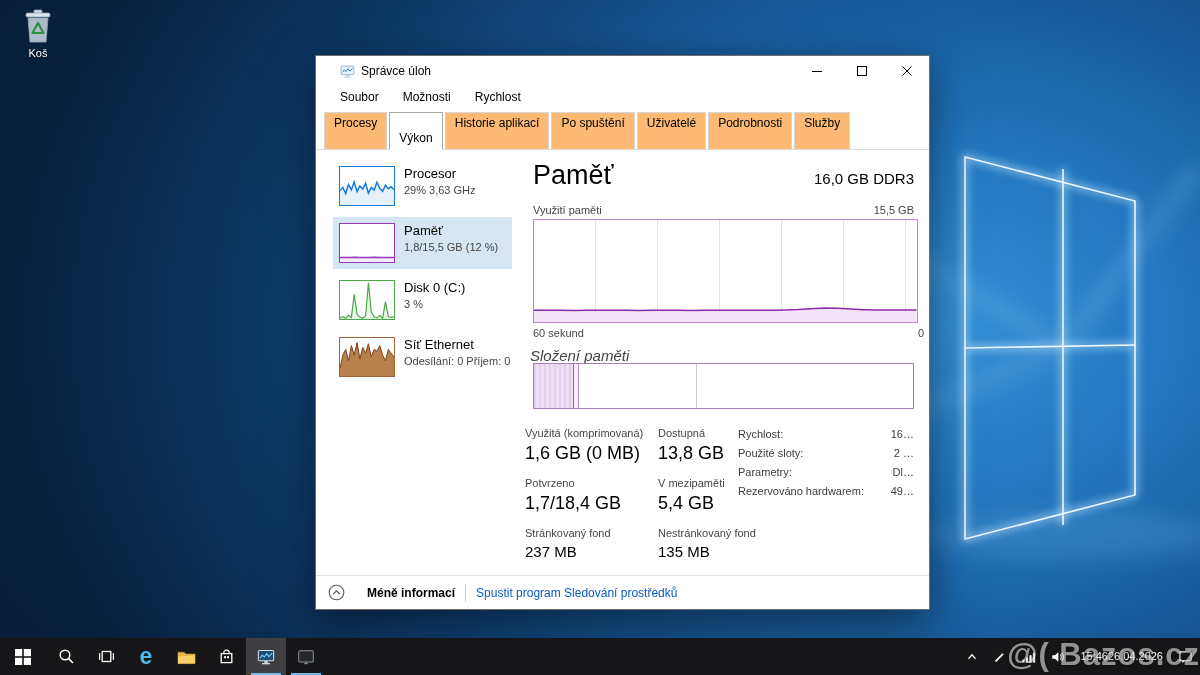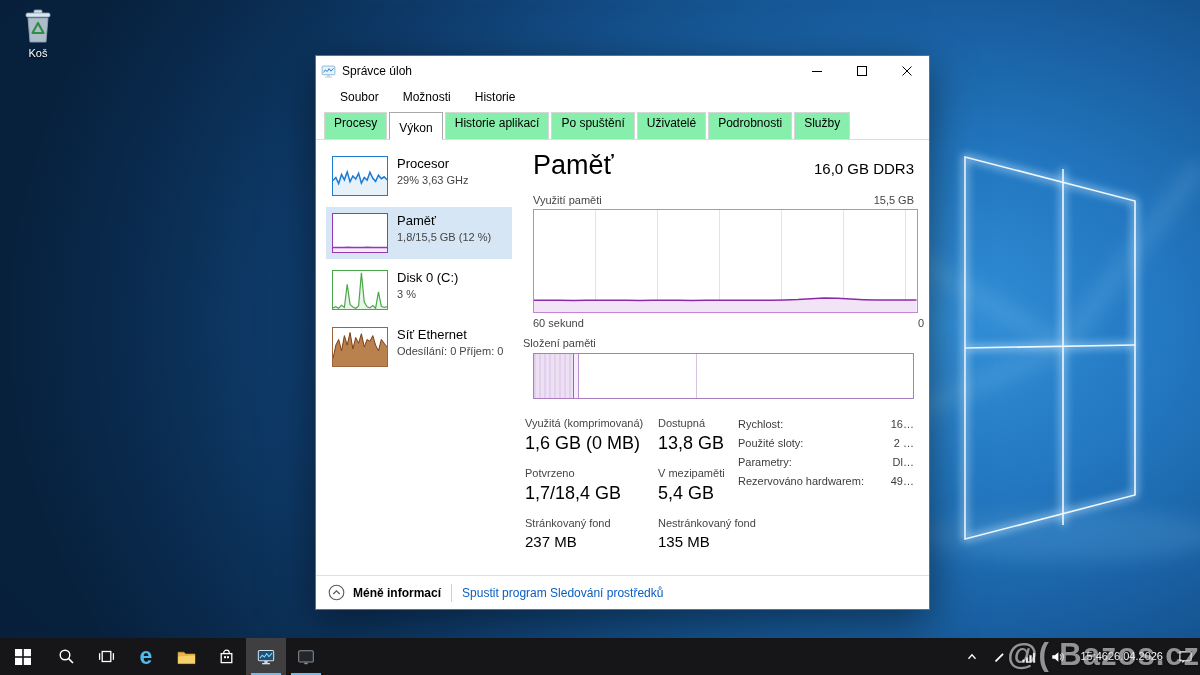--- a/index.html
+++ b/index.html
@@ -23,74 +23,74 @@
     color:rgba(255,255,255,.55); text-shadow:0 1px 3px rgba(0,0,0,.35);
   }
 
   
   .window {
     position:absolute; left:315px; top:55px; width:615px; height:555px;
     background:#fff; border:1px solid #6e6e6e;
     box-shadow:0 12px 42px rgba(0,0,0,.5);
     display:flex; flex-direction:column; font-size:12px; color:#000; z-index:10;
   }
-  .titlebar { height:30px; display:flex; align-items:center; padding-left:5px; flex:0 0 auto; }
+  .titlebar { height:30px; display:flex; align-items:center; padding-left:24px; flex:0 0 auto; }
   .titlebar .title { margin-left:6px; font-size:12px; }
   .win-controls { margin-left:auto; display:flex; height:100%; }
   .win-btn { width:45px; height:100%; display:flex; align-items:center; justify-content:center; }
 
   .menubar { height:22px; display:flex; align-items:center; padding-left:8px; flex:0 0 auto; }
   .menu-item { padding:2px 8px;margin-left:8px; }
 
   .tabbar { padding:4px 8px 0 8px; border-bottom:1px solid #dcdcdc; display:flex; flex:0 0 auto; }
-  .tab { padding:3px 9px 4px 9px; background:#86efac; border:1px solid #d6d6d6; border-bottom:1px solid #dcdcdc; margin-right:2px; margin-bottom:-1px; white-space:nowrap; }
-  .tab.active { background:#fff; border-color:#a8a8a8; border-bottom-color:#fff; padding-top:8px; }
+  .tab { padding:3px 9px 4px 9px; background:#fdba74; border:1px solid #d6d6d6; border-bottom:1px solid #dcdcdc; margin-right:2px; margin-bottom:-1px; white-space:nowrap; }
+  .tab.active { background:#fff; border-color:#a8a8a8; border-bottom-color:#fff; padding-top:18px; }
 
   .content { flex:1; display:flex; min-height:0; }
 
   
-  .perf-sidebar { width:200px; flex:0 0 auto; padding:10px 4px 10px 10px; }
+  .perf-sidebar { width:200px; flex:0 0 auto; padding:10px 4px 10px 17px; }
   .side-item { display:flex; gap:9px; padding:6px; margin-bottom:5px; align-items:flex-start; }
   .side-item.selected { background:#d6e6f5; }
   .side-item svg { width:56px; height:40px; background:#fff; flex:0 0 auto; }
   .side-title { font-size:13px; color:#000; }
   .side-sub { font-size:11px; color:#454545; margin-top:3px; white-space:nowrap; overflow:hidden; max-width:108px; }
 
   
   .perf-main { flex:1; position:relative; }
   .mem-title-row { position:absolute; top:10px; left:17px; right:15px; display:flex; justify-content:space-between; align-items:flex-end; }
   .mem-title { font-size:27px; font-weight:400; }
   .mem-capacity { font-size:15px; padding-bottom:4px; }
 
   .chart-caption { position:absolute; top:54px; left:17px; right:15px; display:flex; justify-content:space-between; font-size:11px; color:#454545; }
   .big-chart {
     position:absolute; top:69px; left:17px; right:15px; height:104px; background-color:#fff;
     background-image:repeating-linear-gradient(to right, transparent 0 61px, #e9ddef 61px 62px);
   }
   .chart-bottom-caption { position:absolute; top:177px; left:17px; right:5px; display:flex; justify-content:space-between; font-size:11px; color:#454545; }
 
-  .comp-label { position:absolute; top:197px; left:7px; font-size:11px; color:#454545; }
+  .comp-label { position:absolute; top:197px; left:14px; font-size:15px; color:#454545;font-style:italic; }
   .comp-bar { position:absolute; top:213px; left:17px; right:15px; height:46px; border:1px solid #aa7dc0; background:#fff; display:flex; }
   .seg { height:100%; }
   .seg-inuse { background:#ece1f3; background-image:repeating-linear-gradient(90deg, rgba(150,55,184,.10) 0 2px, transparent 2px 5px); border-right:1px solid #9b67b5; }
   .seg-modified { background:#f6effa; border-right:1px solid #b astray; }
   .seg-modified { background:#f6effa; border-right:1px solid #ba8fcb; }
   .seg-standby { background:#fff; border-right:1px solid #d6c2e2; }
 
   .mem-stats { position:absolute; top:277px; left:9px; display:grid; grid-template-columns:133px 130px; row-gap:13px; }
   .stat-label { font-size:11px; color:#454545; margin-bottom:4px; }
   .stat-value { font-size:18px; color:#000000; }
   .stat-value.small { font-size:15px; }
 
   .mem-details { position:absolute; top:278px; right:15px; width:176px; }
   .detail-row { display:flex; justify-content:space-between; font-size:11px; color:#3c3c3c; margin-bottom:7px; }
   .detail-value { color:#3c3c3c; }
 
   .window-footer { height:34px; flex:0 0 auto; border-top:1px solid #e0e0e0; display:flex; align-items:center; padding:0 12px; gap:10px; }
-  .less-info { display:flex; align-items:center; gap:8px; font-weight:700; font-size:12px; }
+  .less-info { display:flex; align-items:center; gap:22px; font-weight:700; font-size:12px; }
   .footer-divider { width:1px; height:18px; background:#d0d0d0; }
   .resmon-link { color:#0a5dc2; font-size:12px; text-decoration:none; cursor:pointer; }
 
   
   .taskbar { position:absolute; left:0; right:0; bottom:0; height:37px; background:#161618; display:flex; align-items:stretch; z-index:50; }
   .tb-btn { width:40px; display:flex; align-items:center; justify-content:center; position:relative; }
   .tb-btn.start { width:46px; }
   .tb-btn.active { background:#3f3f41; }
   .run-indicator { position:absolute; left:5px; right:5px; bottom:0; height:2px; background:#76b9ed; }
   .edge-e { font-size:23px; font-weight:700; color:#4cbbed; line-height:1; }
@@ -166,21 +166,21 @@
               <line x1="1.5" y1="1.5" x2="10.5" y2="10.5" stroke="#000" stroke-width="1"></line>
               <line x1="10.5" y1="1.5" x2="1.5" y2="10.5" stroke="#000" stroke-width="1"></line>
             </svg>
         </div>
       </div>
     </div>
 
     <div class="menubar">
       <span class="menu-item">Soubor</span>
       <span class="menu-item">Možnosti</span>
-      <span class="menu-item">Historie</span>
+      <span class="menu-item">Rychlost</span>
     </div>
 
     <div class="tabbar">
       <span class="tab">Procesy</span>
       <span class="tab active">Výkon</span>
       <span class="tab">Historie aplikací</span>
       <span class="tab">Po spuštění</span>
       <span class="tab">Uživatelé</span>
       <span class="tab">Podrobnosti</span>
       <span class="tab">Služby</span>

